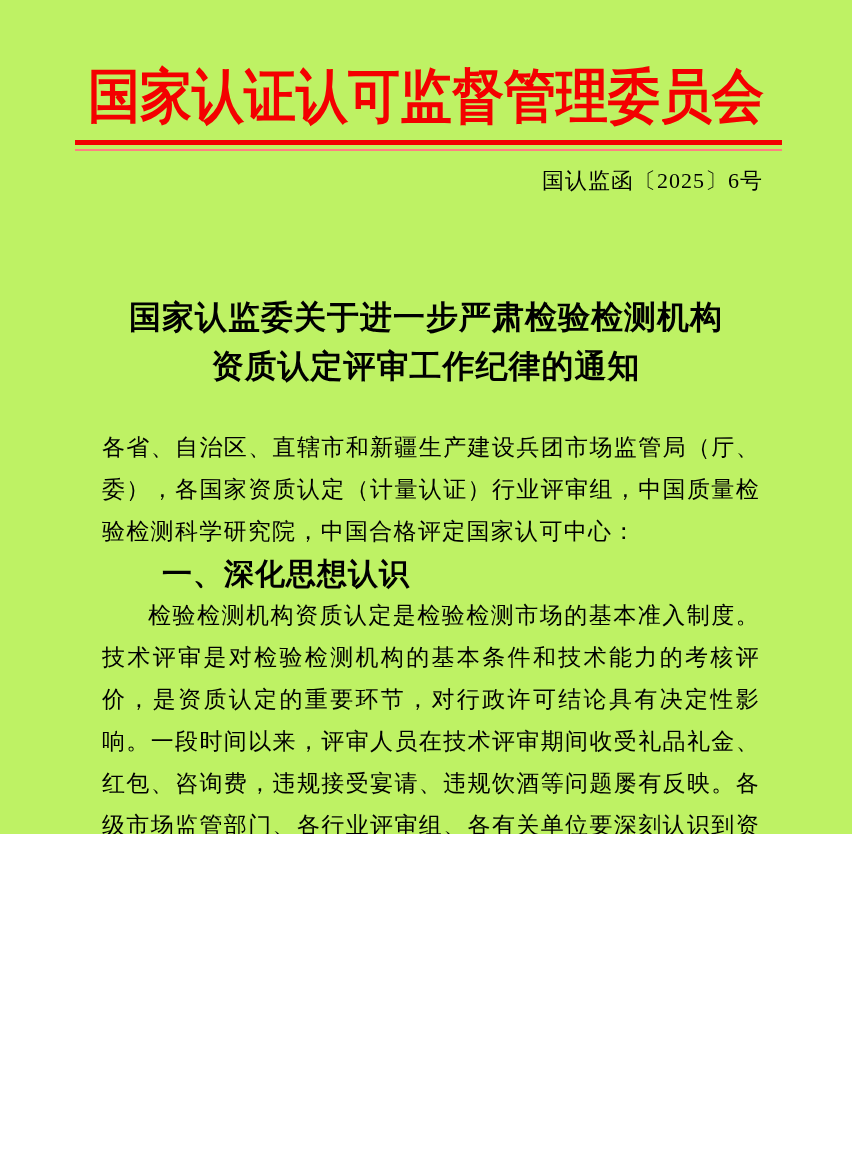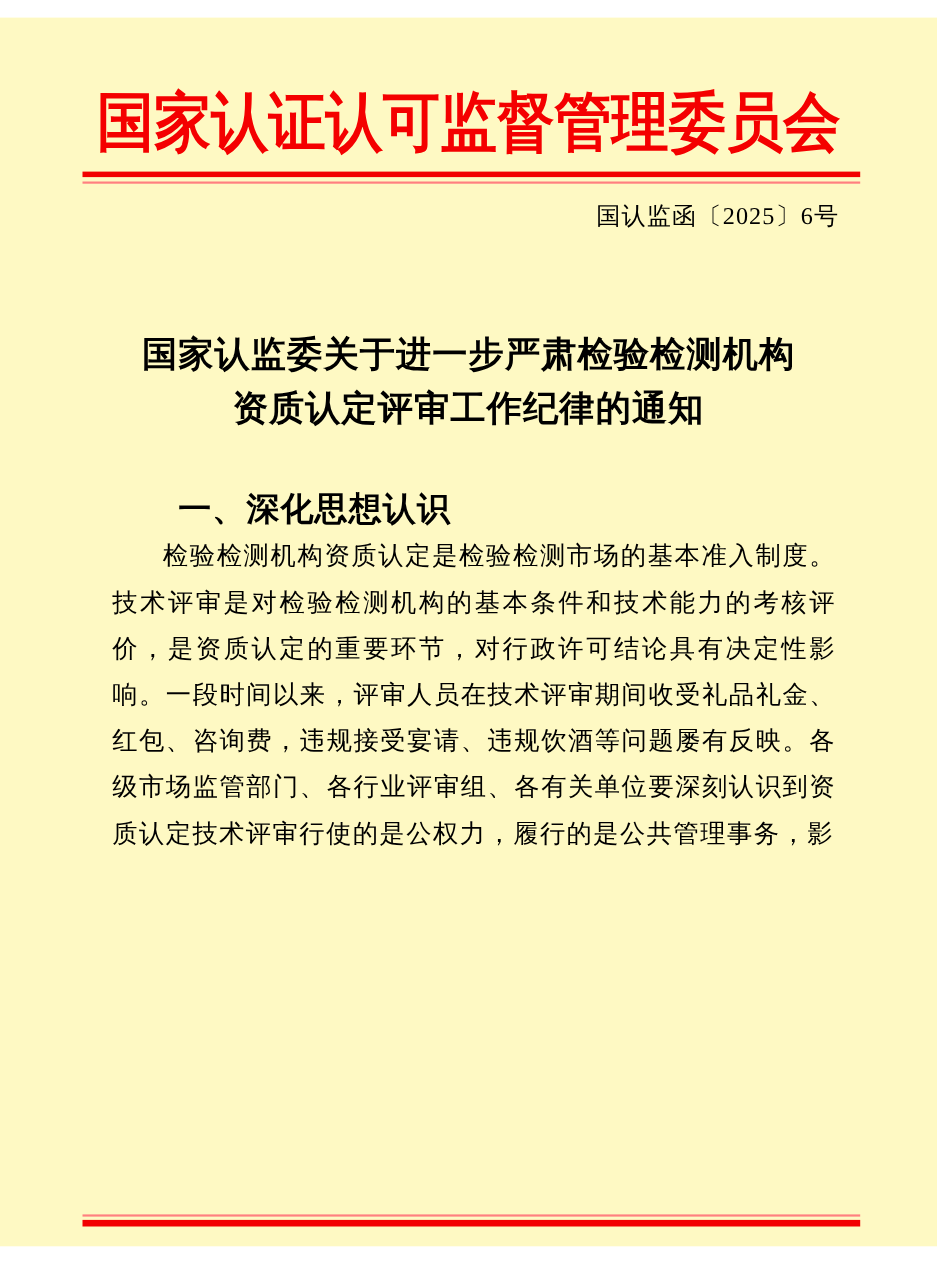--- a/index.html
+++ b/index.html
@@ -3,23 +3,23 @@
 <meta charset="utf-8">
 <style>
   html, body {
     margin: 0;
     padding: 0;
     background: #ffffff;
   }
   .page {
     position: relative;
     width: 852px;
-    height: 1117px;
-    margin: 16px auto;
-    background: #fef9c3;
+    height: 834px;
+    margin: 0 auto;
+    background: #bef264;
     overflow: hidden;
     font-family: "Liberation Serif", "DejaVu Serif", serif;
     color: #000000;
   }
   .agency-name {
     position: absolute;
     top: 66px;
     left: 0;
     width: 100%;
     text-align: center;
@@ -47,21 +47,21 @@
     top: 167px;
     right: 89px;
     font-size: 22px;
     line-height: 28px;
     letter-spacing: 1px;
     color: #000000;
     white-space: nowrap;
   }
   .doc-title {
     position: absolute;
-    top: 282px;
+    top: 293px;
     left: 0;
     width: 100%;
     text-align: center;
     font-size: 32px;
     font-weight: bold;
     line-height: 49px;
     letter-spacing: 1px;
     color: #000000;
   }
   .body-text {
@@ -103,20 +103,21 @@
   <div class="rule rule-top-thin"></div>
 
   <div class="doc-number">国认监函〔2025〕6号</div>
 
   <div class="doc-title">
     <div>国家认监委关于进一步严肃检验检测机构</div>
     <div>资质认定评审工作纪律的通知</div>
   </div>
 
   <div class="body-text">
+    <p>各省、自治区、直辖市和新疆生产建设兵团市场监管局（厅、委），各国家资质认定（计量认证）行业评审组，中国质量检验检测科学研究院，中国合格评定国家认可中心：</p>
     <p class="section-heading">一、深化思想认识</p>
     <p class="para-indent">检验检测机构资质认定是检验检测市场的基本准入制度。技术评审是对检验检测机构的基本条件和技术能力的考核评价，是资质认定的重要环节，对行政许可结论具有决定性影响。一段时间以来，评审人员在技术评审期间收受礼品礼金、红包、咨询费，违规接受宴请、违规饮酒等问题屡有反映。各级市场监管部门、各行业评审组、各有关单位要深刻认识到资质认定技术评审行使的是公权力，履行的是公共管理事务，影</p>
   </div>
 
   <div class="rule rule-bottom-thin"></div>
   <div class="rule rule-bottom-thick"></div>
 
 </div>
 
 </body></html>

